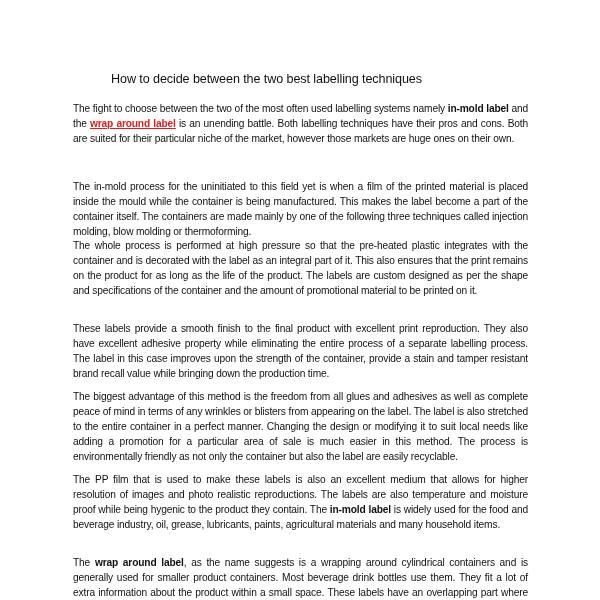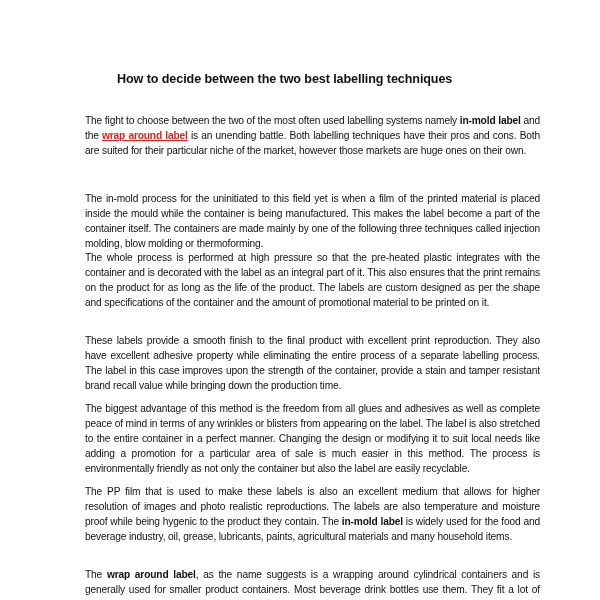--- a/index.html
+++ b/index.html
@@ -3,28 +3,28 @@
 <meta charset="utf-8">
 <style>
   html, body { margin: 0; padding: 0; background: #ffffff; }
   body { width: 600px; height: 600px; overflow: hidden; position: relative; }
   .page {
     position: absolute; left: 73px; top: 0; width: 455px;
     font-family: "Liberation Sans", sans-serif;
     color: #111111;
   }
   .title {
-    position: absolute; left: 44px; top: 72px; width: 400px;
-    font-size: 12.6px; font-weight: bold; white-space: nowrap;
+    position: absolute; left: 38px; top: 72px; width: 400px;
+    font-size: 12.6px; font-weight: normal; white-space: nowrap;
     letter-spacing: -0.1px;
   }
   .para {
     position: absolute; left: 0; width: 455px;
     font-size: 10.2px; line-height: 15px; text-align: justify;
-    letter-spacing: -0.15px; margin: 12px;
+    letter-spacing: -0.15px; margin: 0;
   }
   .para b { font-weight: bold; }
   .link { color: #e11d1d; font-weight: bold; text-decoration: underline; cursor: pointer; }
 </style>
 </head>
 <body>
 
 <div class="page">
   <div class="title">How to decide between the two best labelling techniques</div>
 

